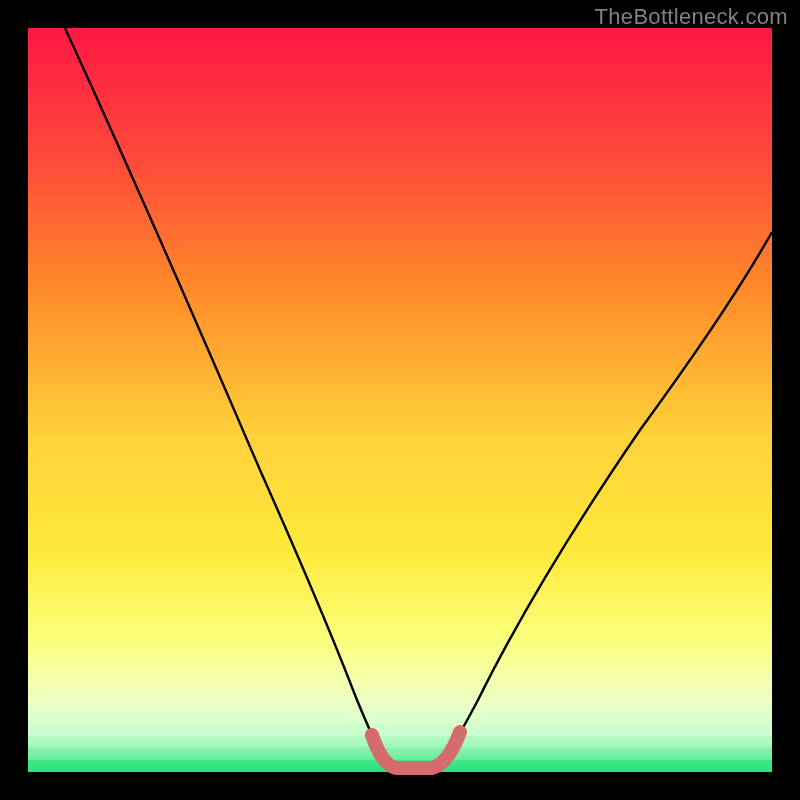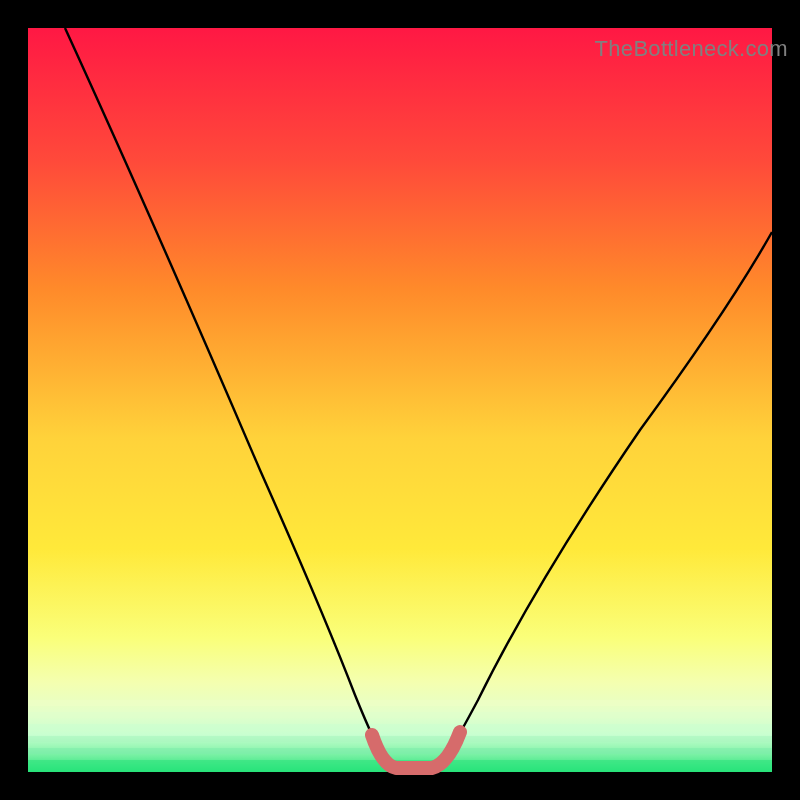--- a/index.html
+++ b/index.html
@@ -20,21 +20,20 @@
   }
   .watermark {
     position: absolute;
     top: 4px;
     right: 12px;
     color: #808080;
     font-size: 22px;
     letter-spacing: 0.3px;
     font-weight: 400;
     user-select: none;
-    margin-top: 32px;
   }
   svg { display: block; }
 </style>
 </head>
 <body>
 
 <div class="canvas-wrap">
 
   <svg width="800" height="800" viewBox="0 0 800 800">
 

